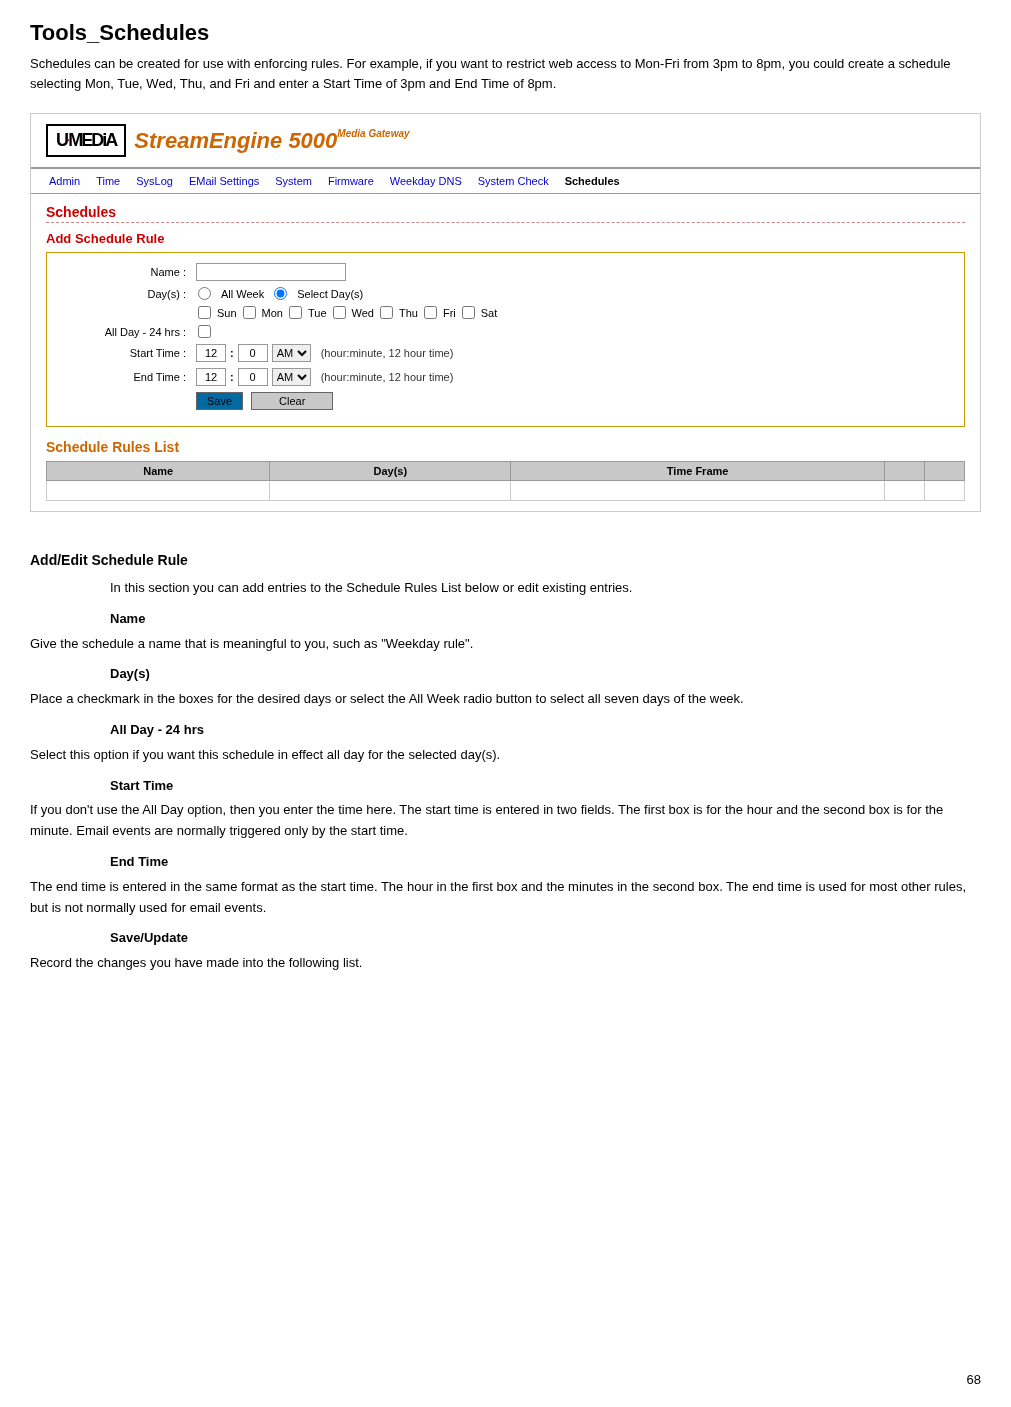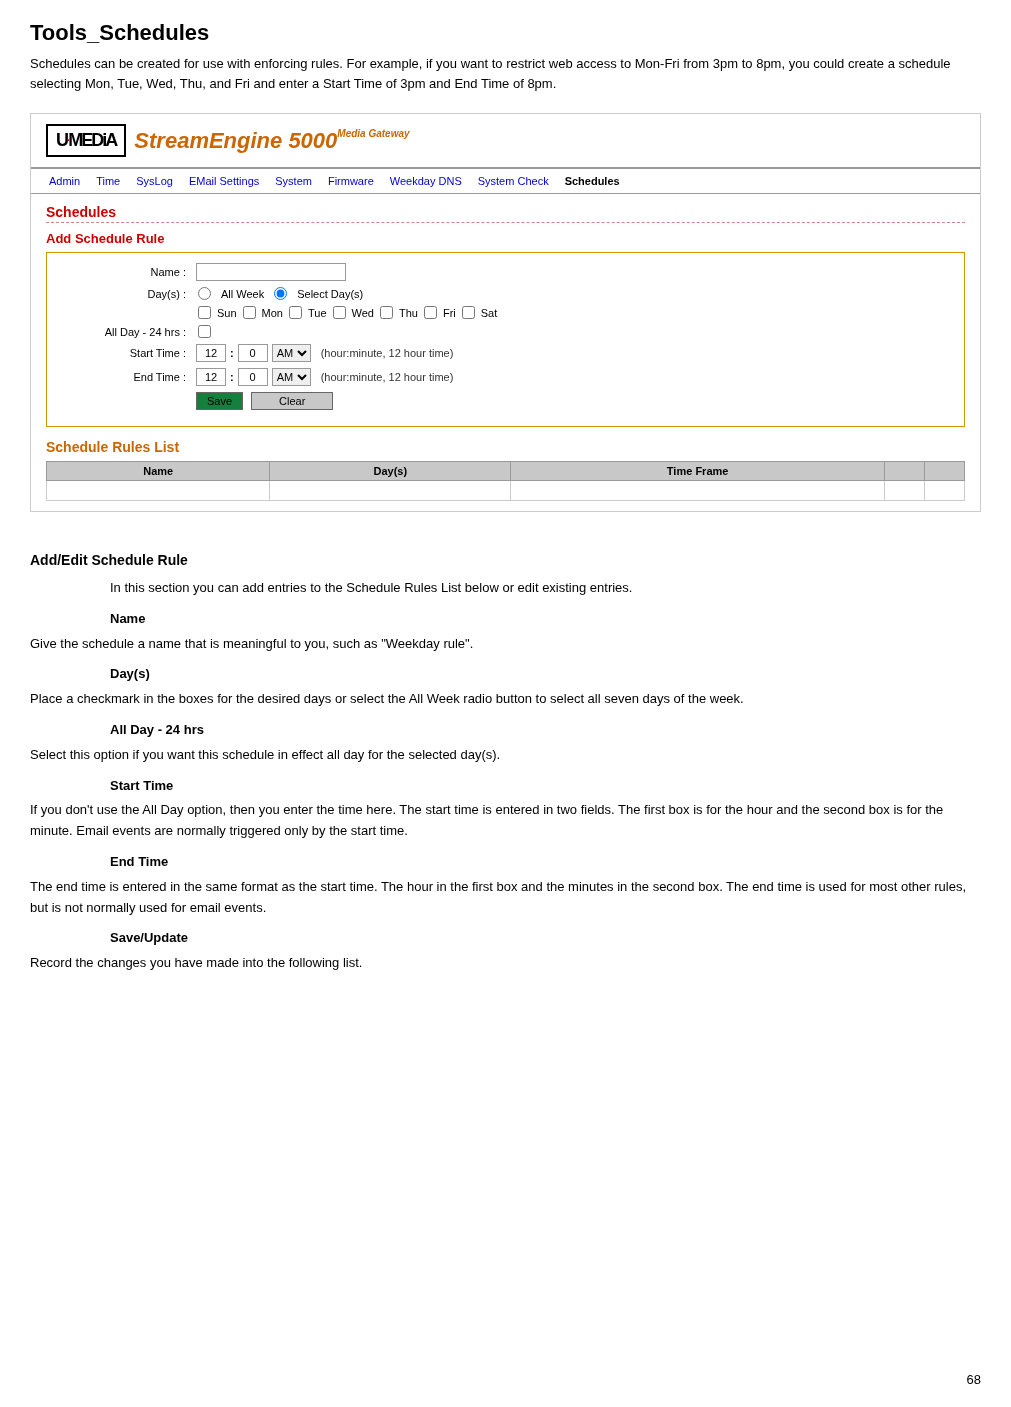--- a/index.html
+++ b/index.html
@@ -226,21 +226,21 @@
       border: 1px solid #999;
     }
 
     .time-hint {
       font-size: 11px;
       color: #333;
       margin-left: 6px;
     }
 
     .btn-save {
-      background: #15803d;
+      background: #0369a1;
       border: 1px solid #666;
       font-size: 11px;
       padding: 2px 10px;
       cursor: pointer;
       margin-right: 4px;
     }
 
     .btn-clear {
       background: #c8c8c8;
       border: 1px solid #666;

